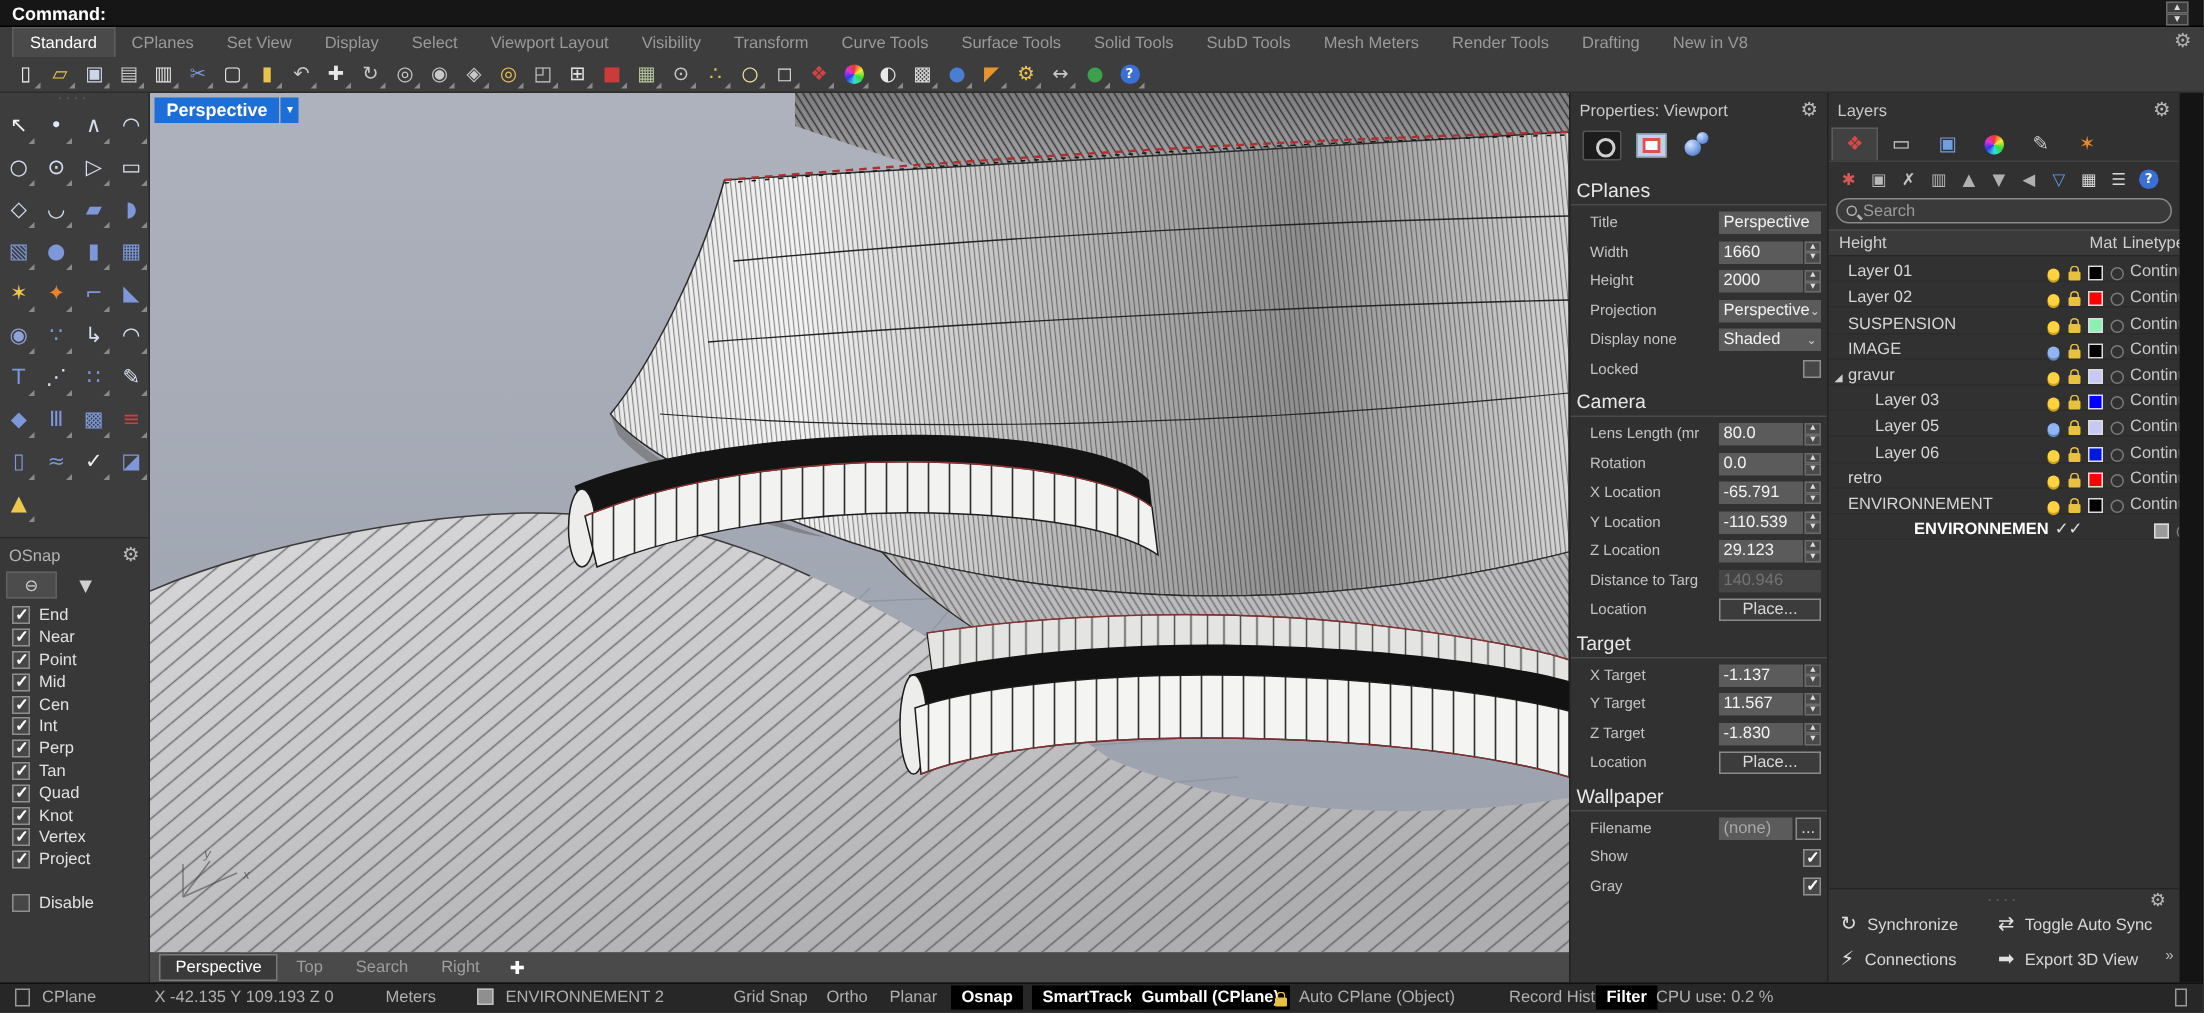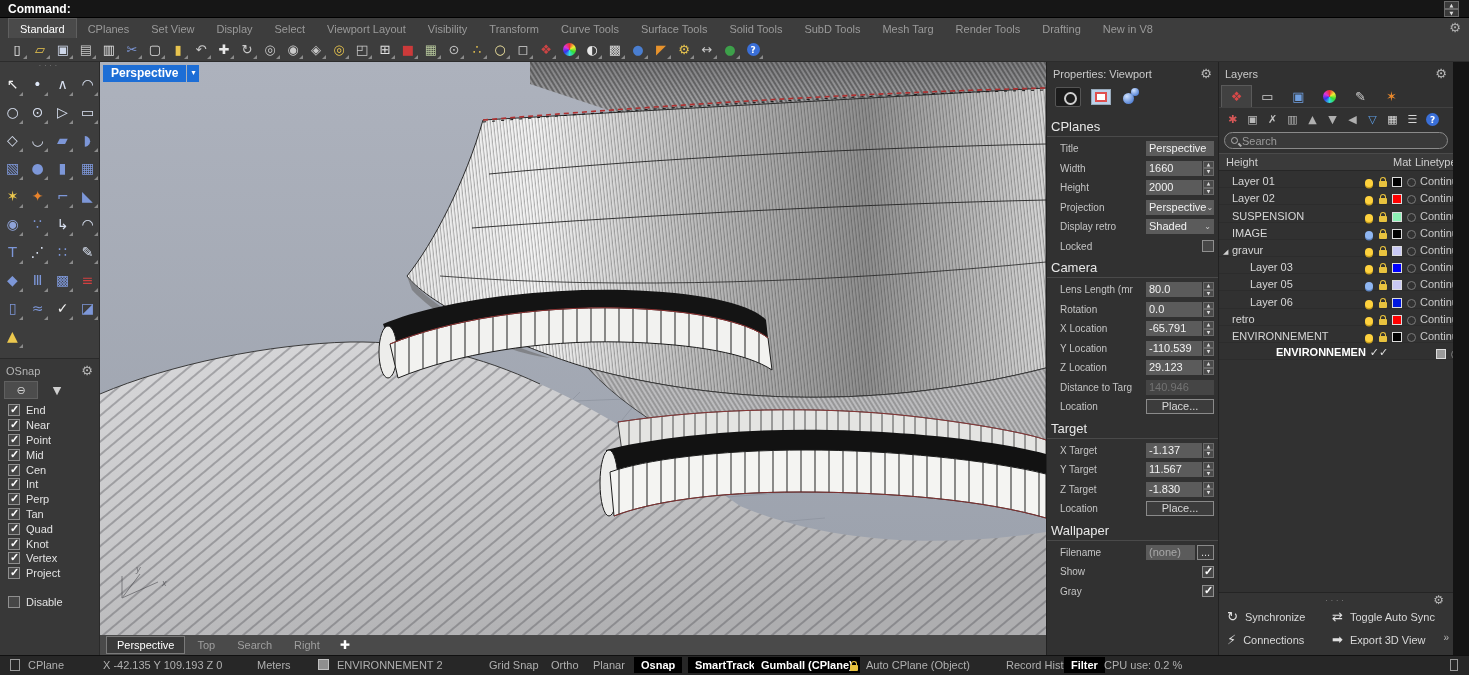--- a/index.html
+++ b/index.html
@@ -170,21 +170,21 @@
       <span class="mtab">Set View</span>
       <span class="mtab">Display</span>
       <span class="mtab">Select</span>
       <span class="mtab">Viewport Layout</span>
       <span class="mtab">Visibility</span>
       <span class="mtab">Transform</span>
       <span class="mtab">Curve Tools</span>
       <span class="mtab">Surface Tools</span>
       <span class="mtab">Solid Tools</span>
       <span class="mtab">SubD Tools</span>
-      <span class="mtab">Mesh Targ</span>
+      <span class="mtab">Mesh Meters</span>
       <span class="mtab">Render Tools</span>
       <span class="mtab">Drafting</span>
       <span class="mtab">New in V8</span>
     </div>
   <span id="menu-gear" class="ic">⚙</span>
 </div>
 
 <div id="toolbar">
     <span class="tbicon">
       <span class="ic" style="color: rgb(240, 240, 240);">▯</span>
@@ -630,21 +630,21 @@
         <div class="prow">
           <span class="plbl">Projection</span>
           <div class="pctl">
             <div class="psel">
               <span>Perspective</span>
               <span class="ar ic">⌄</span>
             </div>
           </div>
         </div>
         <div class="prow">
-          <span class="plbl">Display retro</span>
+          <span class="plbl">Display none</span>
           <div class="pctl">
             <div class="psel">
               <span>Shaded</span>
               <span class="ar ic">⌄</span>
             </div>
           </div>
         </div>
         <div class="prow">
           <span class="plbl">Locked</span>
           <div class="pctl">

